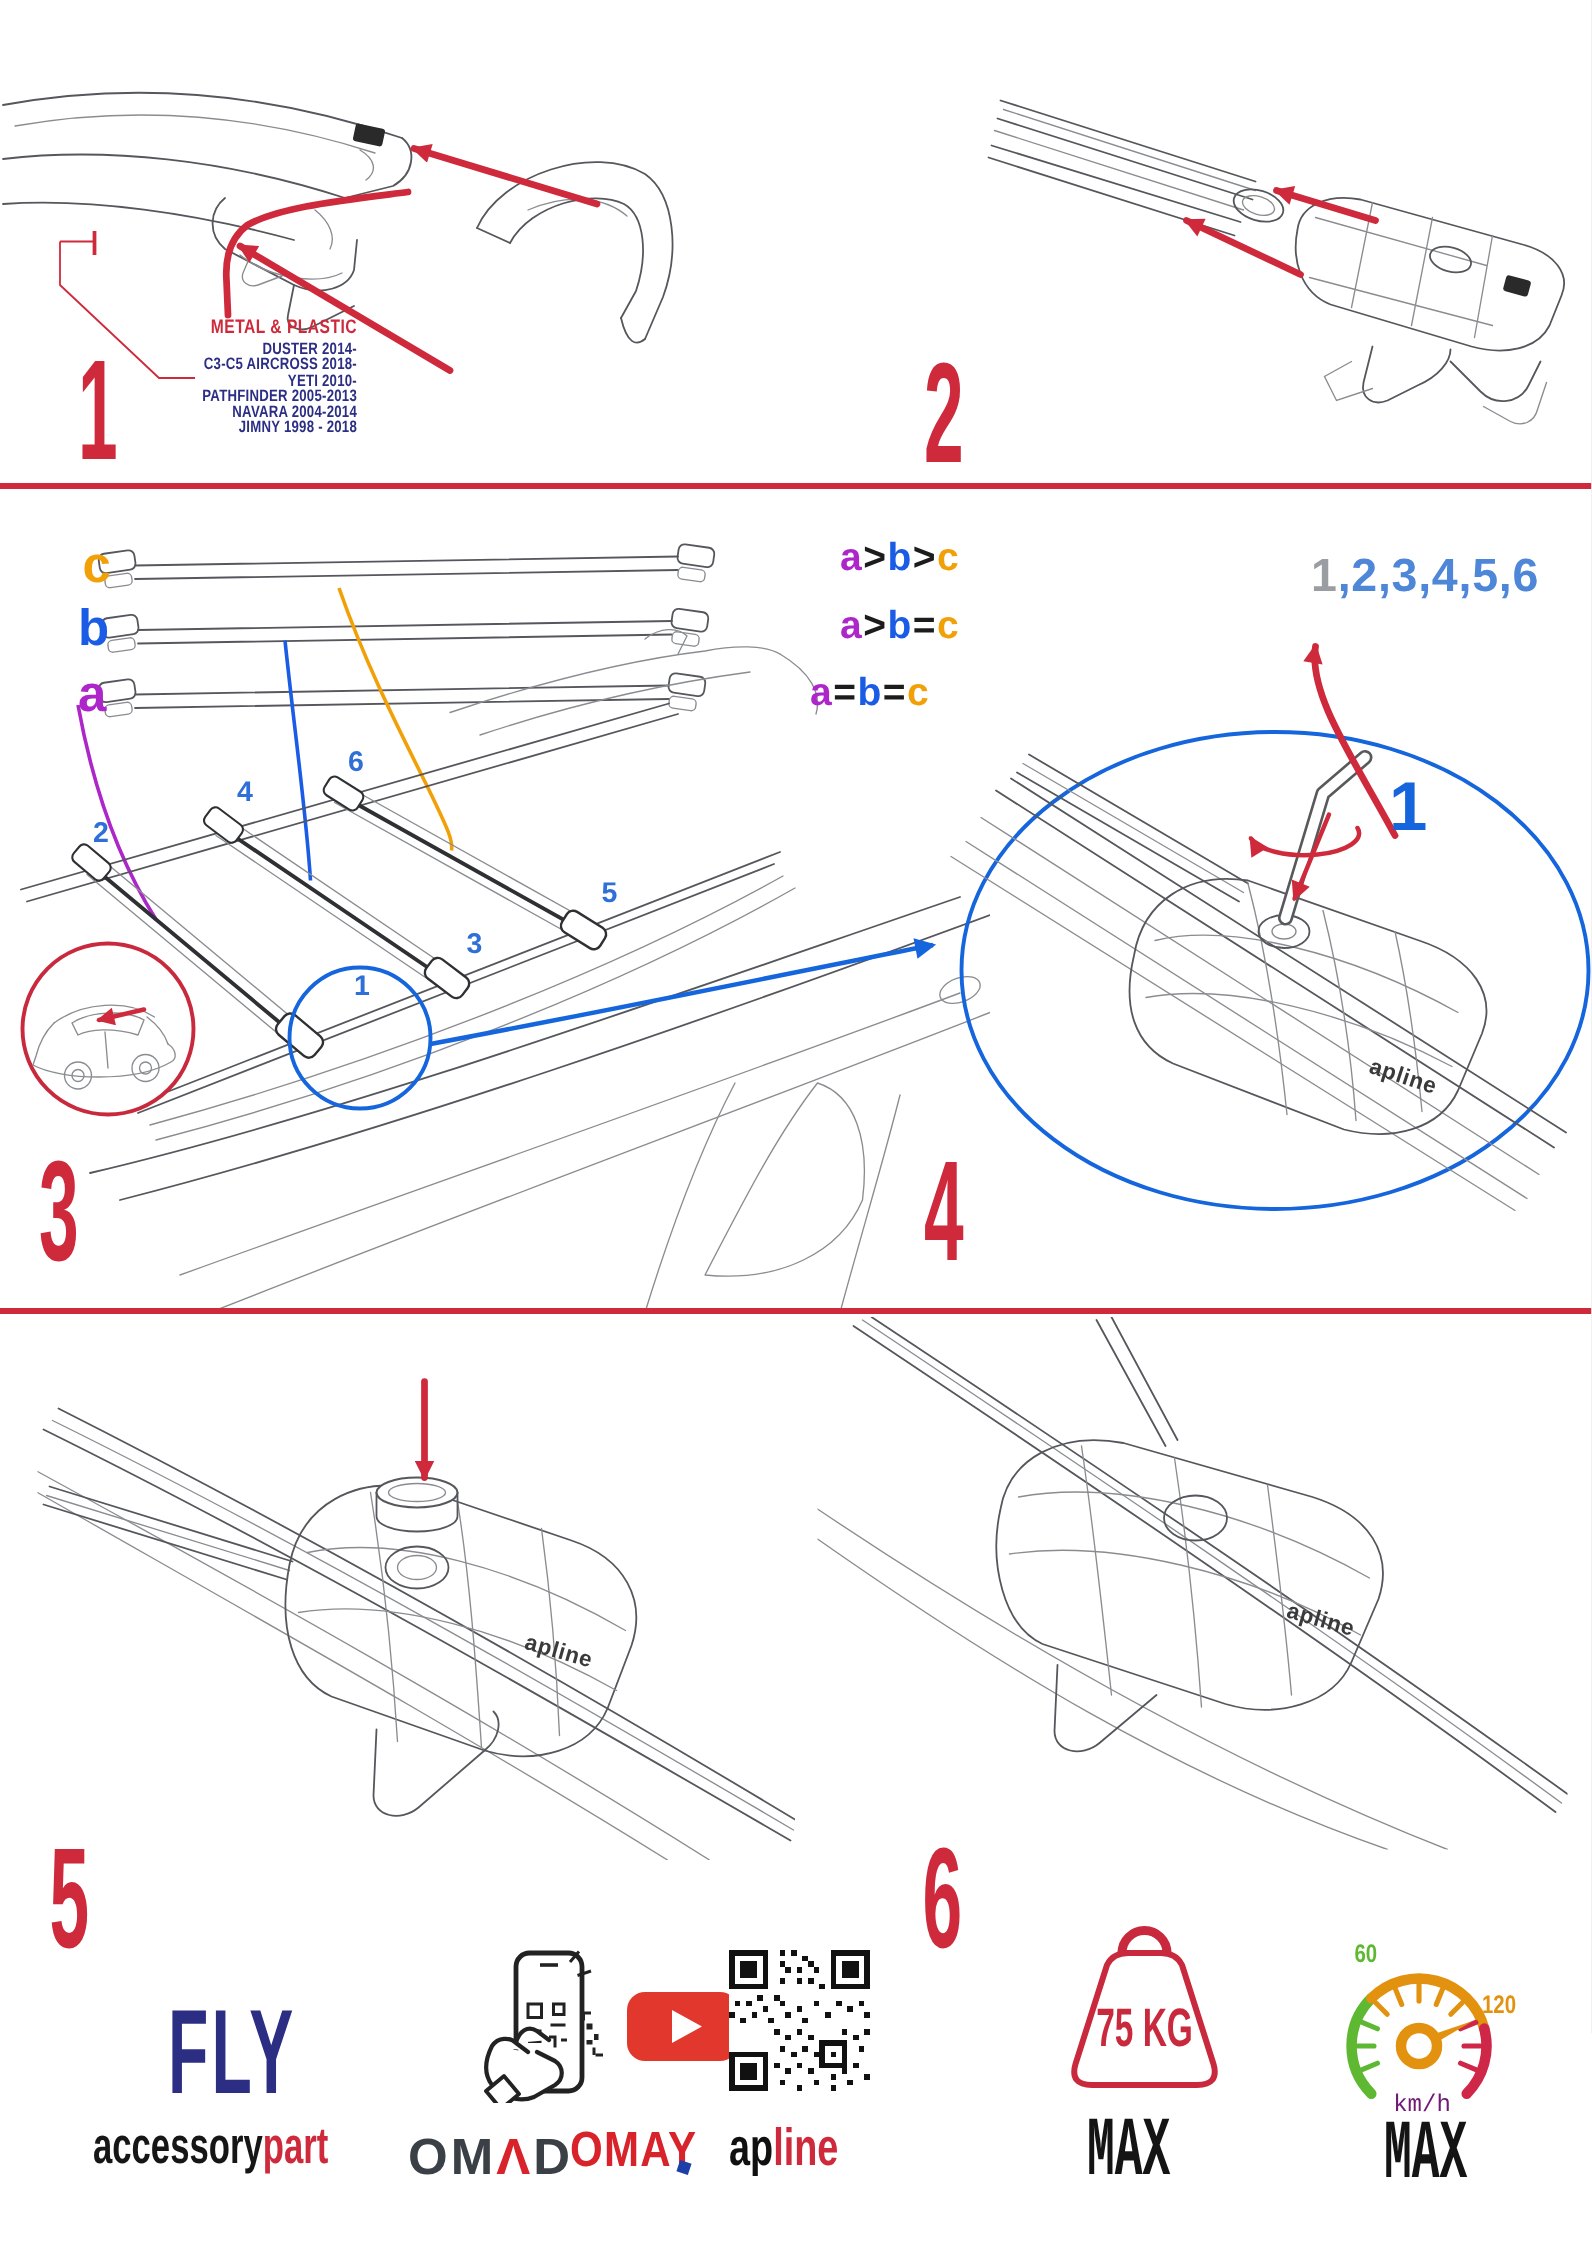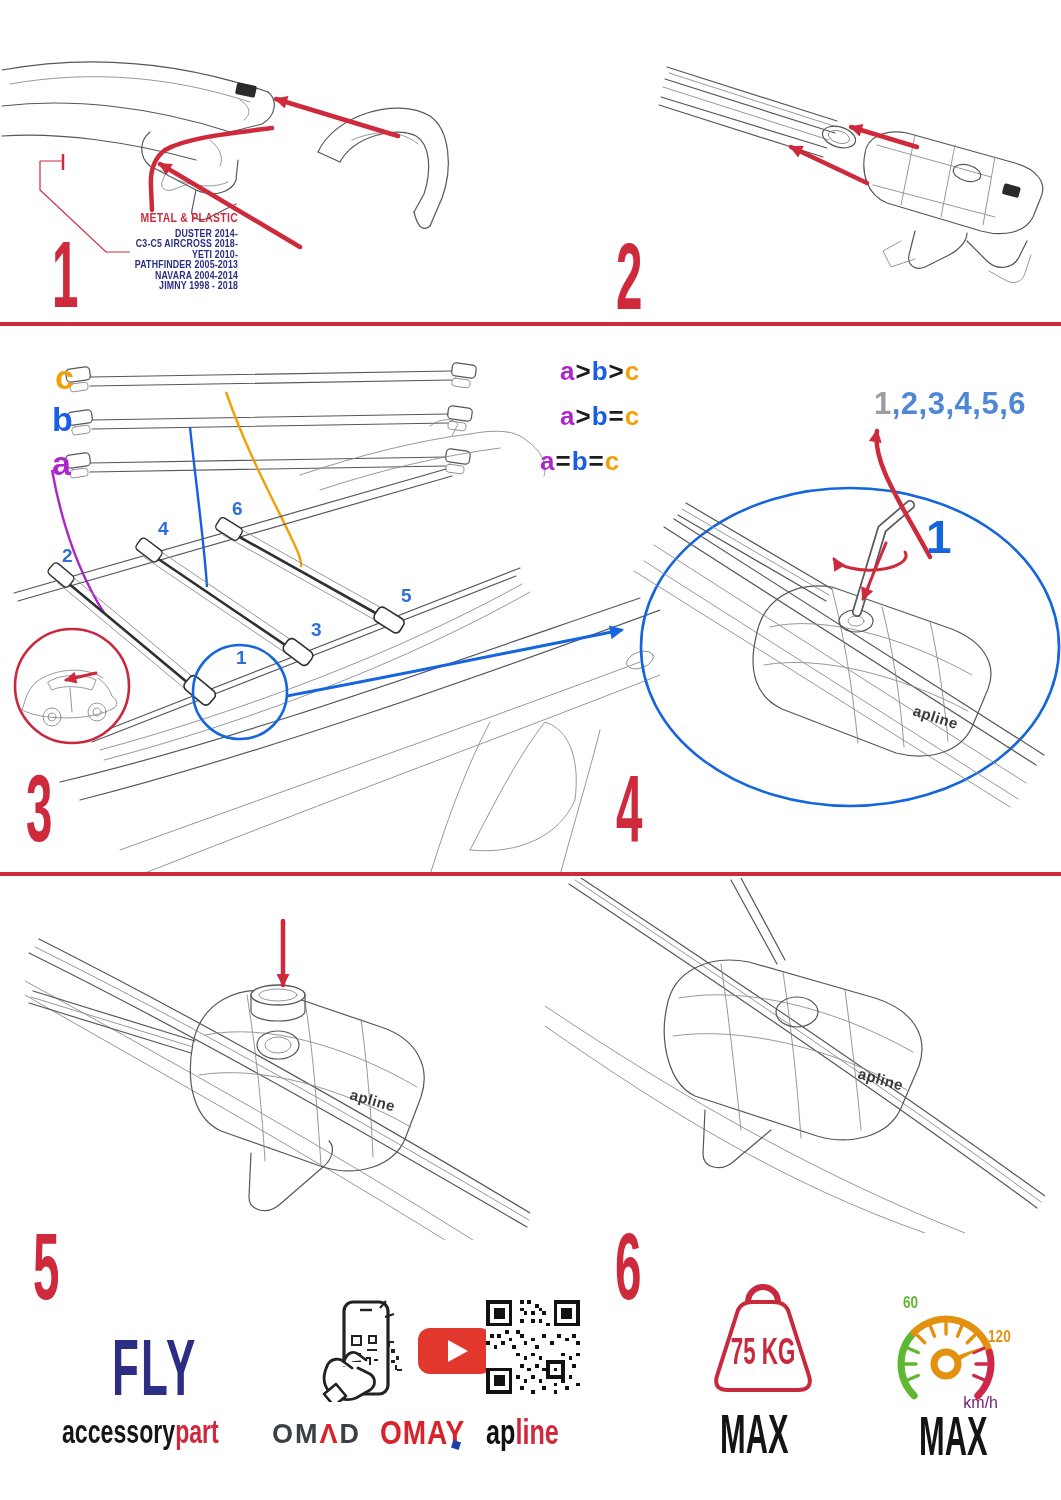--- a/index.html
+++ b/index.html
@@ -24,31 +24,31 @@
   .tok-a{color:var(--purple);} .tok-b{color:#1A5CE5;} .tok-c{color:var(--orange);} .tok-op{color:#1c1c1c;}
   .posnum{font-size:19px;font-weight:700;color:#2E6FD8;line-height:1;}
   .seq{font-size:31px;font-weight:700;line-height:1;letter-spacing:.5px;}
   .seq .first{color:#9A9EA3;} .seq .rest{color:var(--seqblue);}
   .callout1{font-size:46px;font-weight:700;color:var(--blue);line-height:1;}
   
   .fly{font-size:80px;font-weight:700;color:var(--navy);line-height:.9;letter-spacing:4px;
        transform:scaleX(.55);transform-origin:left top;}
   .acc{font-size:34px;font-weight:700;line-height:1;transform:scaleX(.68);transform-origin:left top;white-space:nowrap;}
   .acc .a1{color:#161616;} .acc .a2{color:var(--red);}
-  .omad{font-size:27px;font-weight:700;color:#3A4045;letter-spacing:2px;line-height:1;white-space:nowrap;}
+  .omad{font-size:34px;font-weight:700;color:#3A4045;letter-spacing:2px;line-height:1;white-space:nowrap;}
   .omad .oa{color:#D8232A;}
   .omay{font-size:33px;font-weight:800;color:#D8232A;letter-spacing:1px;line-height:1;
         transform:scaleX(.85);transform-origin:left top;white-space:nowrap;}
   .apline{font-size:35px;font-weight:700;line-height:1;transform:scaleX(.72);transform-origin:left top;white-space:nowrap;}
   .apline .p1{color:#101010;} .apline .p2{color:var(--red);}
   .maxlab{font-size:56px;font-weight:700;color:#141414;line-height:1;}
   .cscale{display:inline-block;transform:scaleX(.5);transform-origin:center top;}
   .gauge-lab{font-size:17px;font-weight:700;line-height:1;transform:scaleX(.8);transform-origin:left top;}
   .kmh{font-size:16px;color:#701a75;font-weight:400;line-height:1;}
-  .center-box{text-align:right;}
+  .center-box{text-align:center;font-family:Liberation Mono, monospace;}
   svg{display:block;}
   .ln{stroke:var(--line);stroke-width:1.2;fill:none;stroke-linecap:round;stroke-linejoin:round;}
   .lnt{stroke:#8a8c90;stroke-width:.9;fill:none;stroke-linecap:round;}
   .bar{stroke:#2f3033;stroke-width:2.6;fill:none;stroke-linecap:round;}
   .ra{stroke:var(--red);stroke-width:4.5;fill:none;stroke-linecap:round;}
   .ra2{stroke:var(--red);stroke-width:3;fill:none;stroke-linecap:round;}
   .footlogo{font-size:15px;font-weight:700;fill:#3a3a3a;letter-spacing:.5px;font-family:"Liberation Sans",sans-serif;}
 </style>
 </head>
 <body>
@@ -256,21 +256,21 @@
       <text class="footlogo" transform="translate(292 340) rotate(18)">apline</text>
     </g>
     <g>
       <path d="M290 130 L262 154 L237 237" stroke="#58595b" stroke-width="10" fill="none" stroke-linecap="round" stroke-linejoin="round"></path>
       <path d="M290 130 L262 154 L237 237" stroke="#ffffff" stroke-width="6.5" fill="none" stroke-linecap="round" stroke-linejoin="round"></path>
     </g>
     <path class="ra2" d="M285 177 A35 14 0 1 1 214 184" marker-end="url(#arR4)" stroke-width="2.6"></path>
     <path class="ra2" d="M266 168 L243 224" marker-end="url(#arR4)" stroke-width="3.4"></path>
     <path d="M310 182 C 282 130, 252 88, 257 56" stroke="#CE2A3C" stroke-width="4.5" fill="none" stroke-linecap="round" marker-end="url(#arR4)"></path>
   </svg>
-  <div class="abs seq" style="left:874px;top:388px">
+  <div class="abs seq" style="left:874px;top:368px">
     <span class="first">1</span><span class="rest">,2,3,4,5,6</span>
   </div>
   <div class="abs callout1" style="left:926px;top:514px">1</div>
   <div class="abs stepnum" style="left:616px;top:770px">4</div>
 
   <div class="divider" style="top:872px"></div>
 
   <svg class="abs" style="left:25px;top:895px" width="505" height="345" viewBox="0 0 505 345">
     <defs>
       <marker id="arR5" viewBox="0 0 10 10" refX="8.5" refY="5" markerWidth="15" markerHeight="13" orient="auto" markerUnits="userSpaceOnUse">

